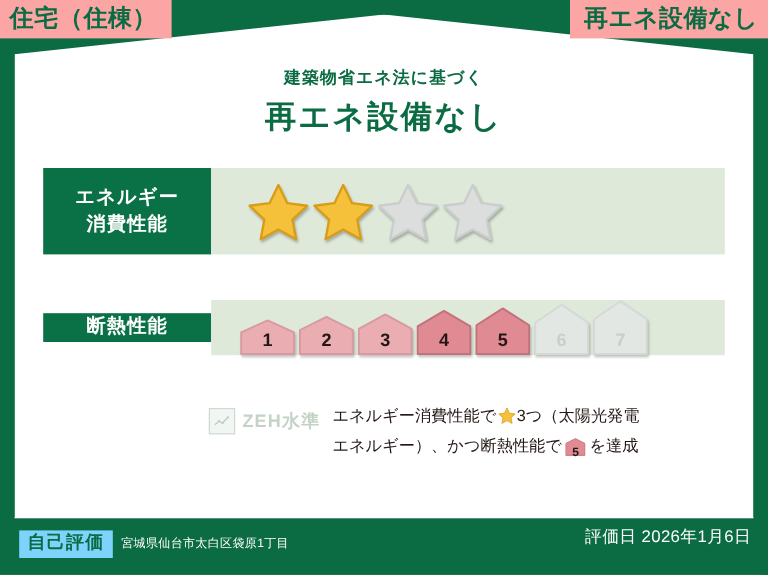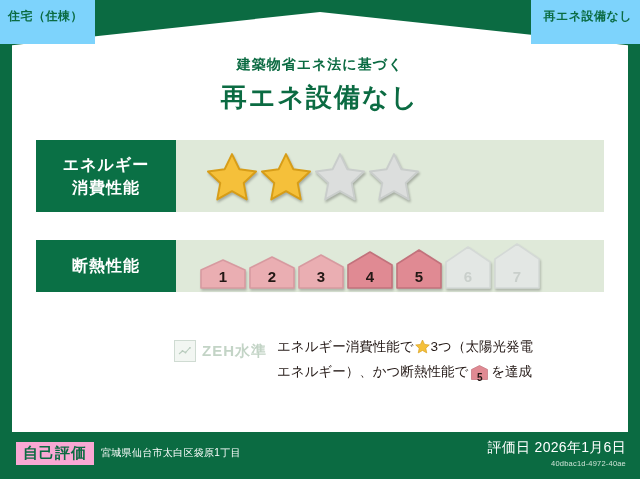--- a/index.html
+++ b/index.html
@@ -6,23 +6,23 @@
   body{
     width:640px;height:479px;overflow:hidden;
     background:#0b6b42;
     font-family:"Liberation Sans","DejaVu Sans",sans-serif;
     -webkit-font-smoothing:antialiased;
   }
   #label-root{position:relative;width:640px;height:479px;background:#0b6b42;}
 
   
   .corner-tag{
-    position:absolute;top:0;background:#7dd3fc;color:#0b6b42;
-    font-size:12px;font-weight:bold;letter-spacing:.5px;
-    height:44px;line-height:32px;white-space:nowrap;
+    position:absolute;top:0;background:#fca5a5;color:#0b6b42;
+    font-size:20px;font-weight:bold;letter-spacing:.5px;
+    height:32px;line-height:32px;white-space:nowrap;
   }
   .tag-left{left:0;padding:0 12px 0 8px;}
   .tag-right{right:0;padding:0 8px 0 12px;}
 
   
   .house-body{
     position:absolute;left:12px;top:12px;width:616px;height:420px;
     background:#ffffff;
     clip-path:polygon(0% 7.9%, 50% 0%, 100% 7.9%, 100% 100%, 0% 100%);
   }
@@ -33,21 +33,21 @@
     font-size:14px;font-weight:bold;color:#0b6b42;letter-spacing:1px;
     margin:0 0 6px 0;
   }
   .title-main{
     font-size:26px;font-weight:bold;color:#0b6b42;letter-spacing:2px;margin:0;
   }
 
   
   .metric-row{position:absolute;left:36px;width:568px;display:flex;}
   .row-energy{top:140px;height:72px;}
-  .row-insul{top:240px;height:52px;}
+  .row-insul{top:240px;height:66px;align-items:center;}
 
   .metric-label{
     background:#0a7045;color:#ffffff;flex:0 0 140px;
     display:flex;align-items:center;justify-content:center;
     font-size:16px;font-weight:bold;line-height:1.45;text-align:center;
     letter-spacing:1px;
   }
   .metric-panel{
     flex:1;background:#dfe9d9;display:flex;align-items:center;
     padding-left:30px;box-sizing:border-box;
@@ -93,21 +93,21 @@
     font-size:10px;font-weight:bold;color:#231815;
   }
 
   
   .footer-div{position:absolute;left:12px;top:431px;width:616px;height:1px;background:#ffffff;opacity:.55;}
 
   
   .footer{position:absolute;left:0;right:0;top:434px;height:45px;}
   .footer-left{position:absolute;left:16px;top:8px;display:flex;align-items:center;}
   .self-badge{
-    background:#f9a8d4;color:#0b6b42;font-size:15px;font-weight:bold;
+    background:#7dd3fc;color:#0b6b42;font-size:15px;font-weight:bold;
     padding:2px 7px;letter-spacing:1px;line-height:1.25;
   }
   .footer-address{color:#ffffff;font-size:10px;margin-left:7px;letter-spacing:.3px;}
   .footer-right{position:absolute;right:14px;top:5px;text-align:right;}
   .eval-date{color:#ffffff;font-size:14px;letter-spacing:.3px;}
   .eval-id{color:#cfe3d7;font-size:7.5px;letter-spacing:.2px;margin-top:2px;
     font-family:"Liberation Sans",sans-serif;}
 </style>
 </head>
 <body>
@@ -206,17 +206,16 @@
 
   <div class="footer-div"></div>
 
   <div class="footer">
     <div class="footer-left">
       <span class="self-badge">自己評価</span>
       <span class="footer-address">宮城県仙台市太白区袋原1丁目</span>
     </div>
     <div class="footer-right">
       <div class="eval-date">評価日 2026年1月6日</div>
-      <div class="eval-id">40dbac1d-4972-40ae</div>
     </div>
   </div>
 
 </div>
 
 </body></html>

